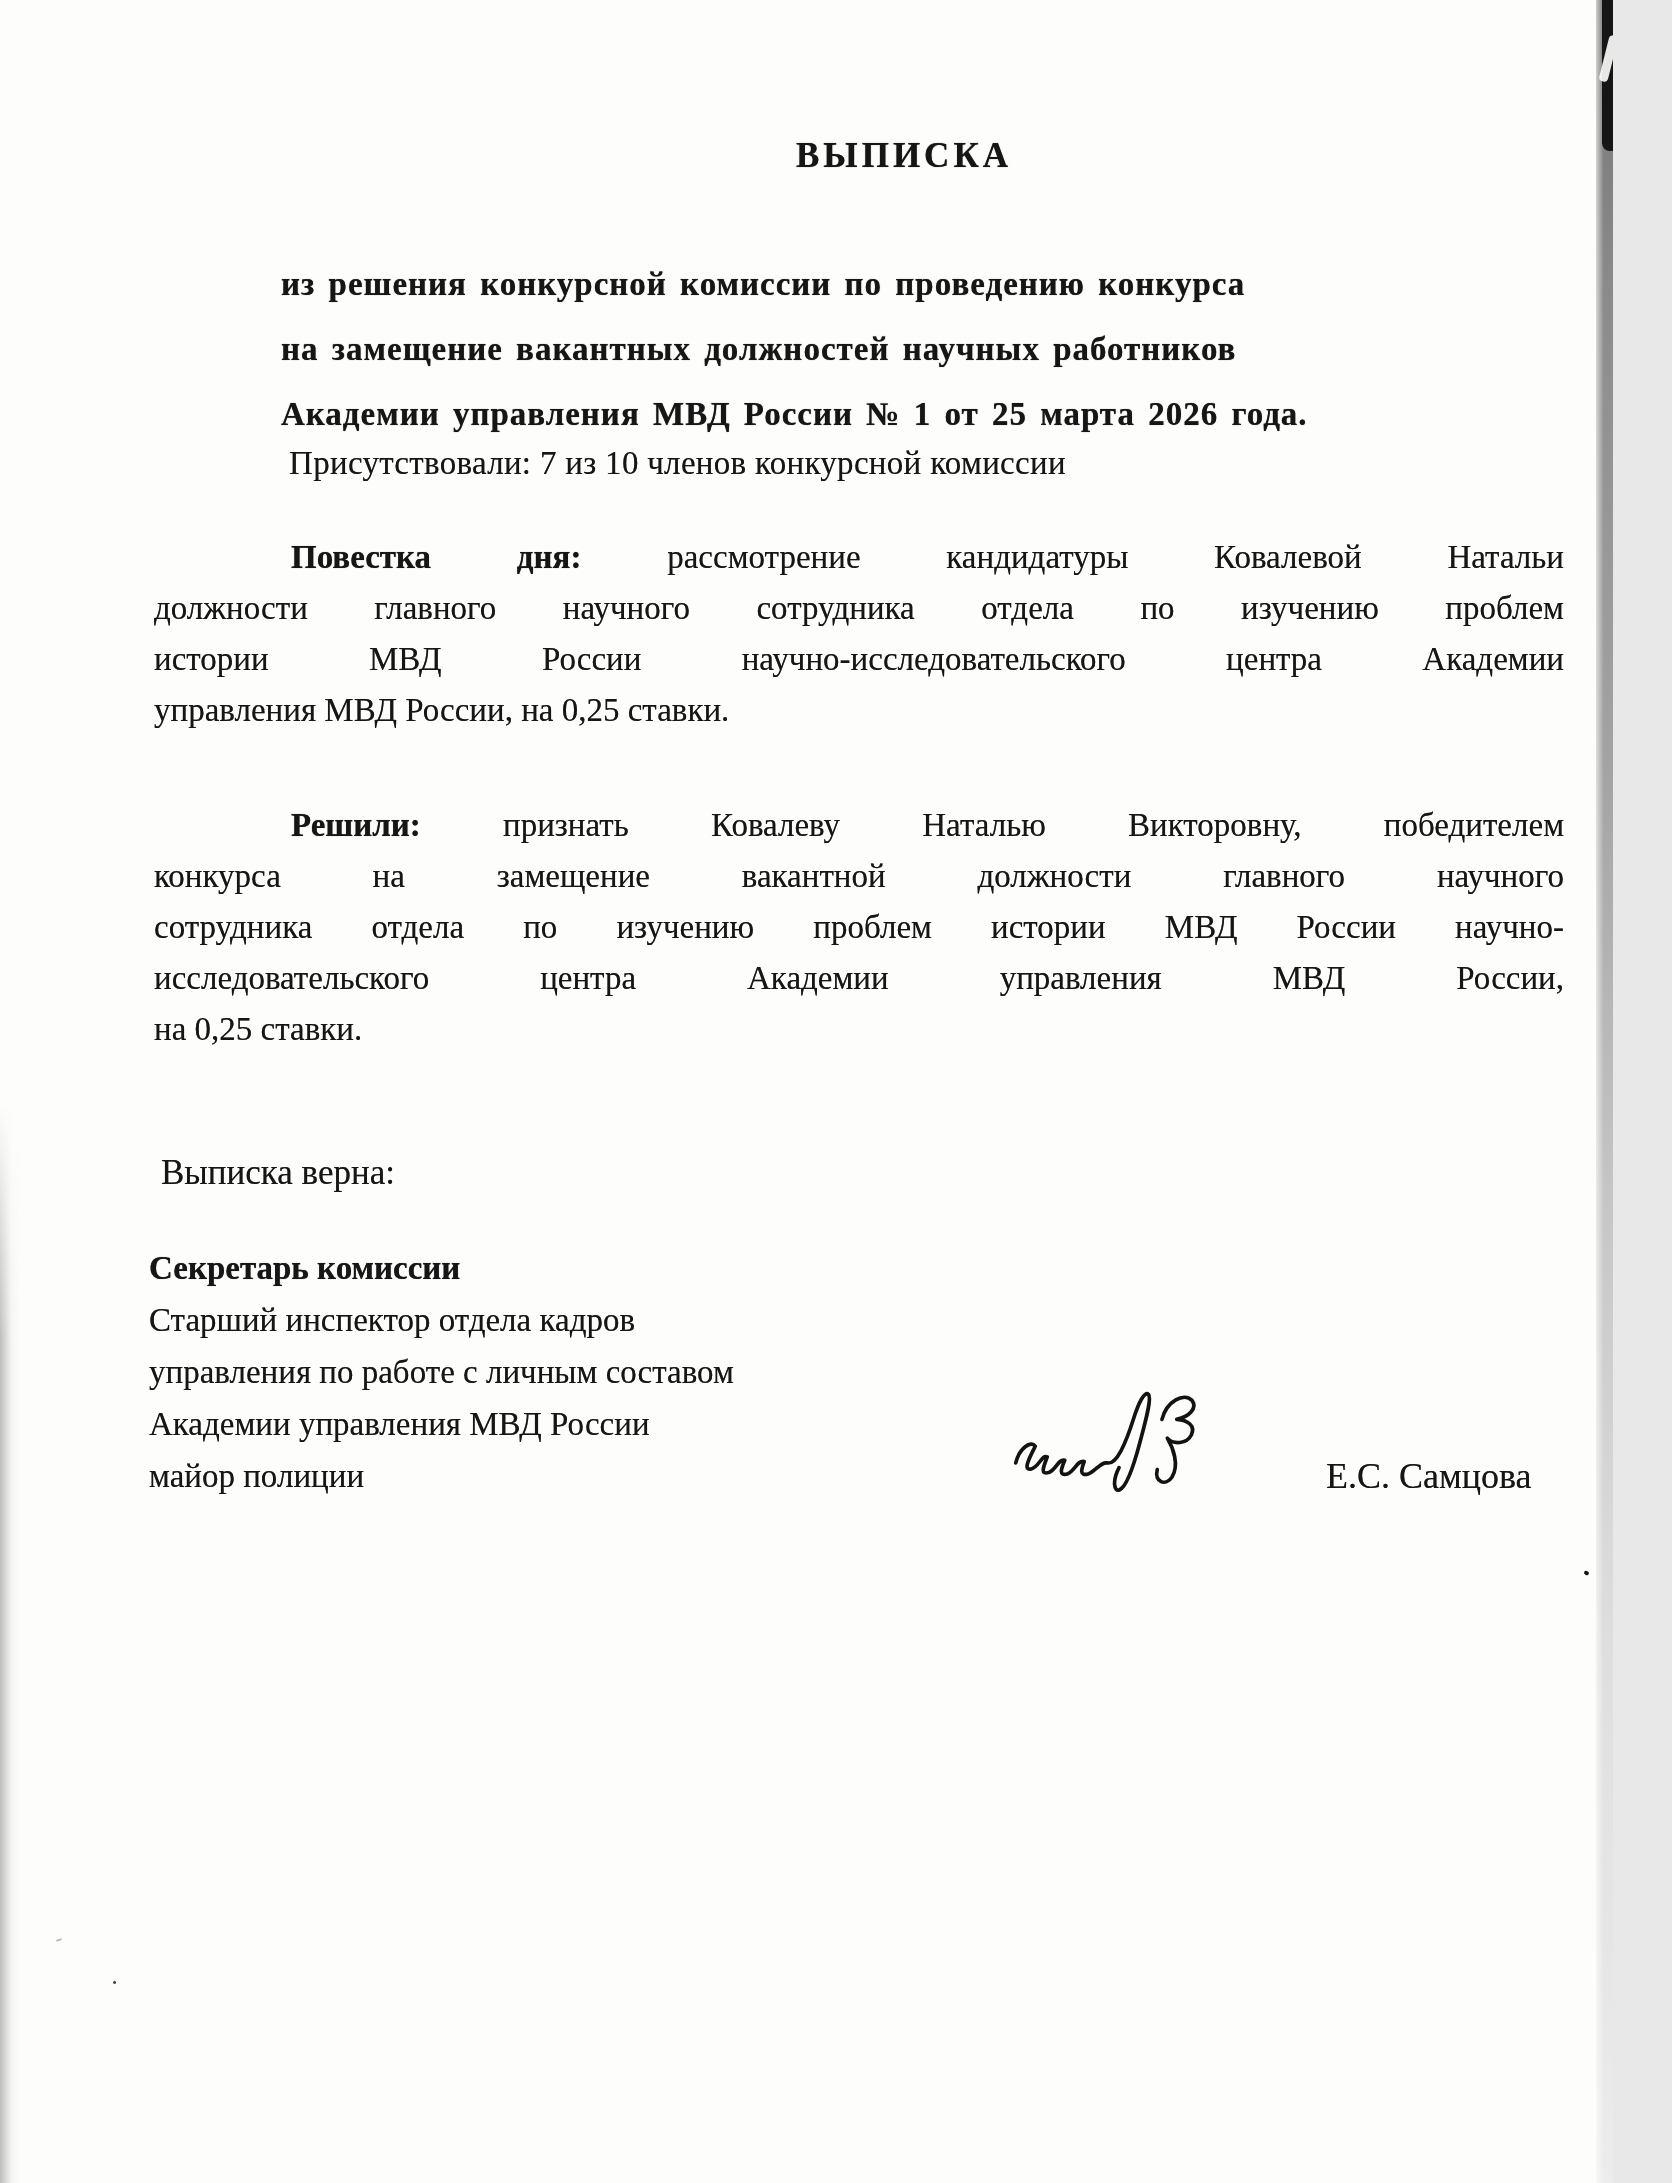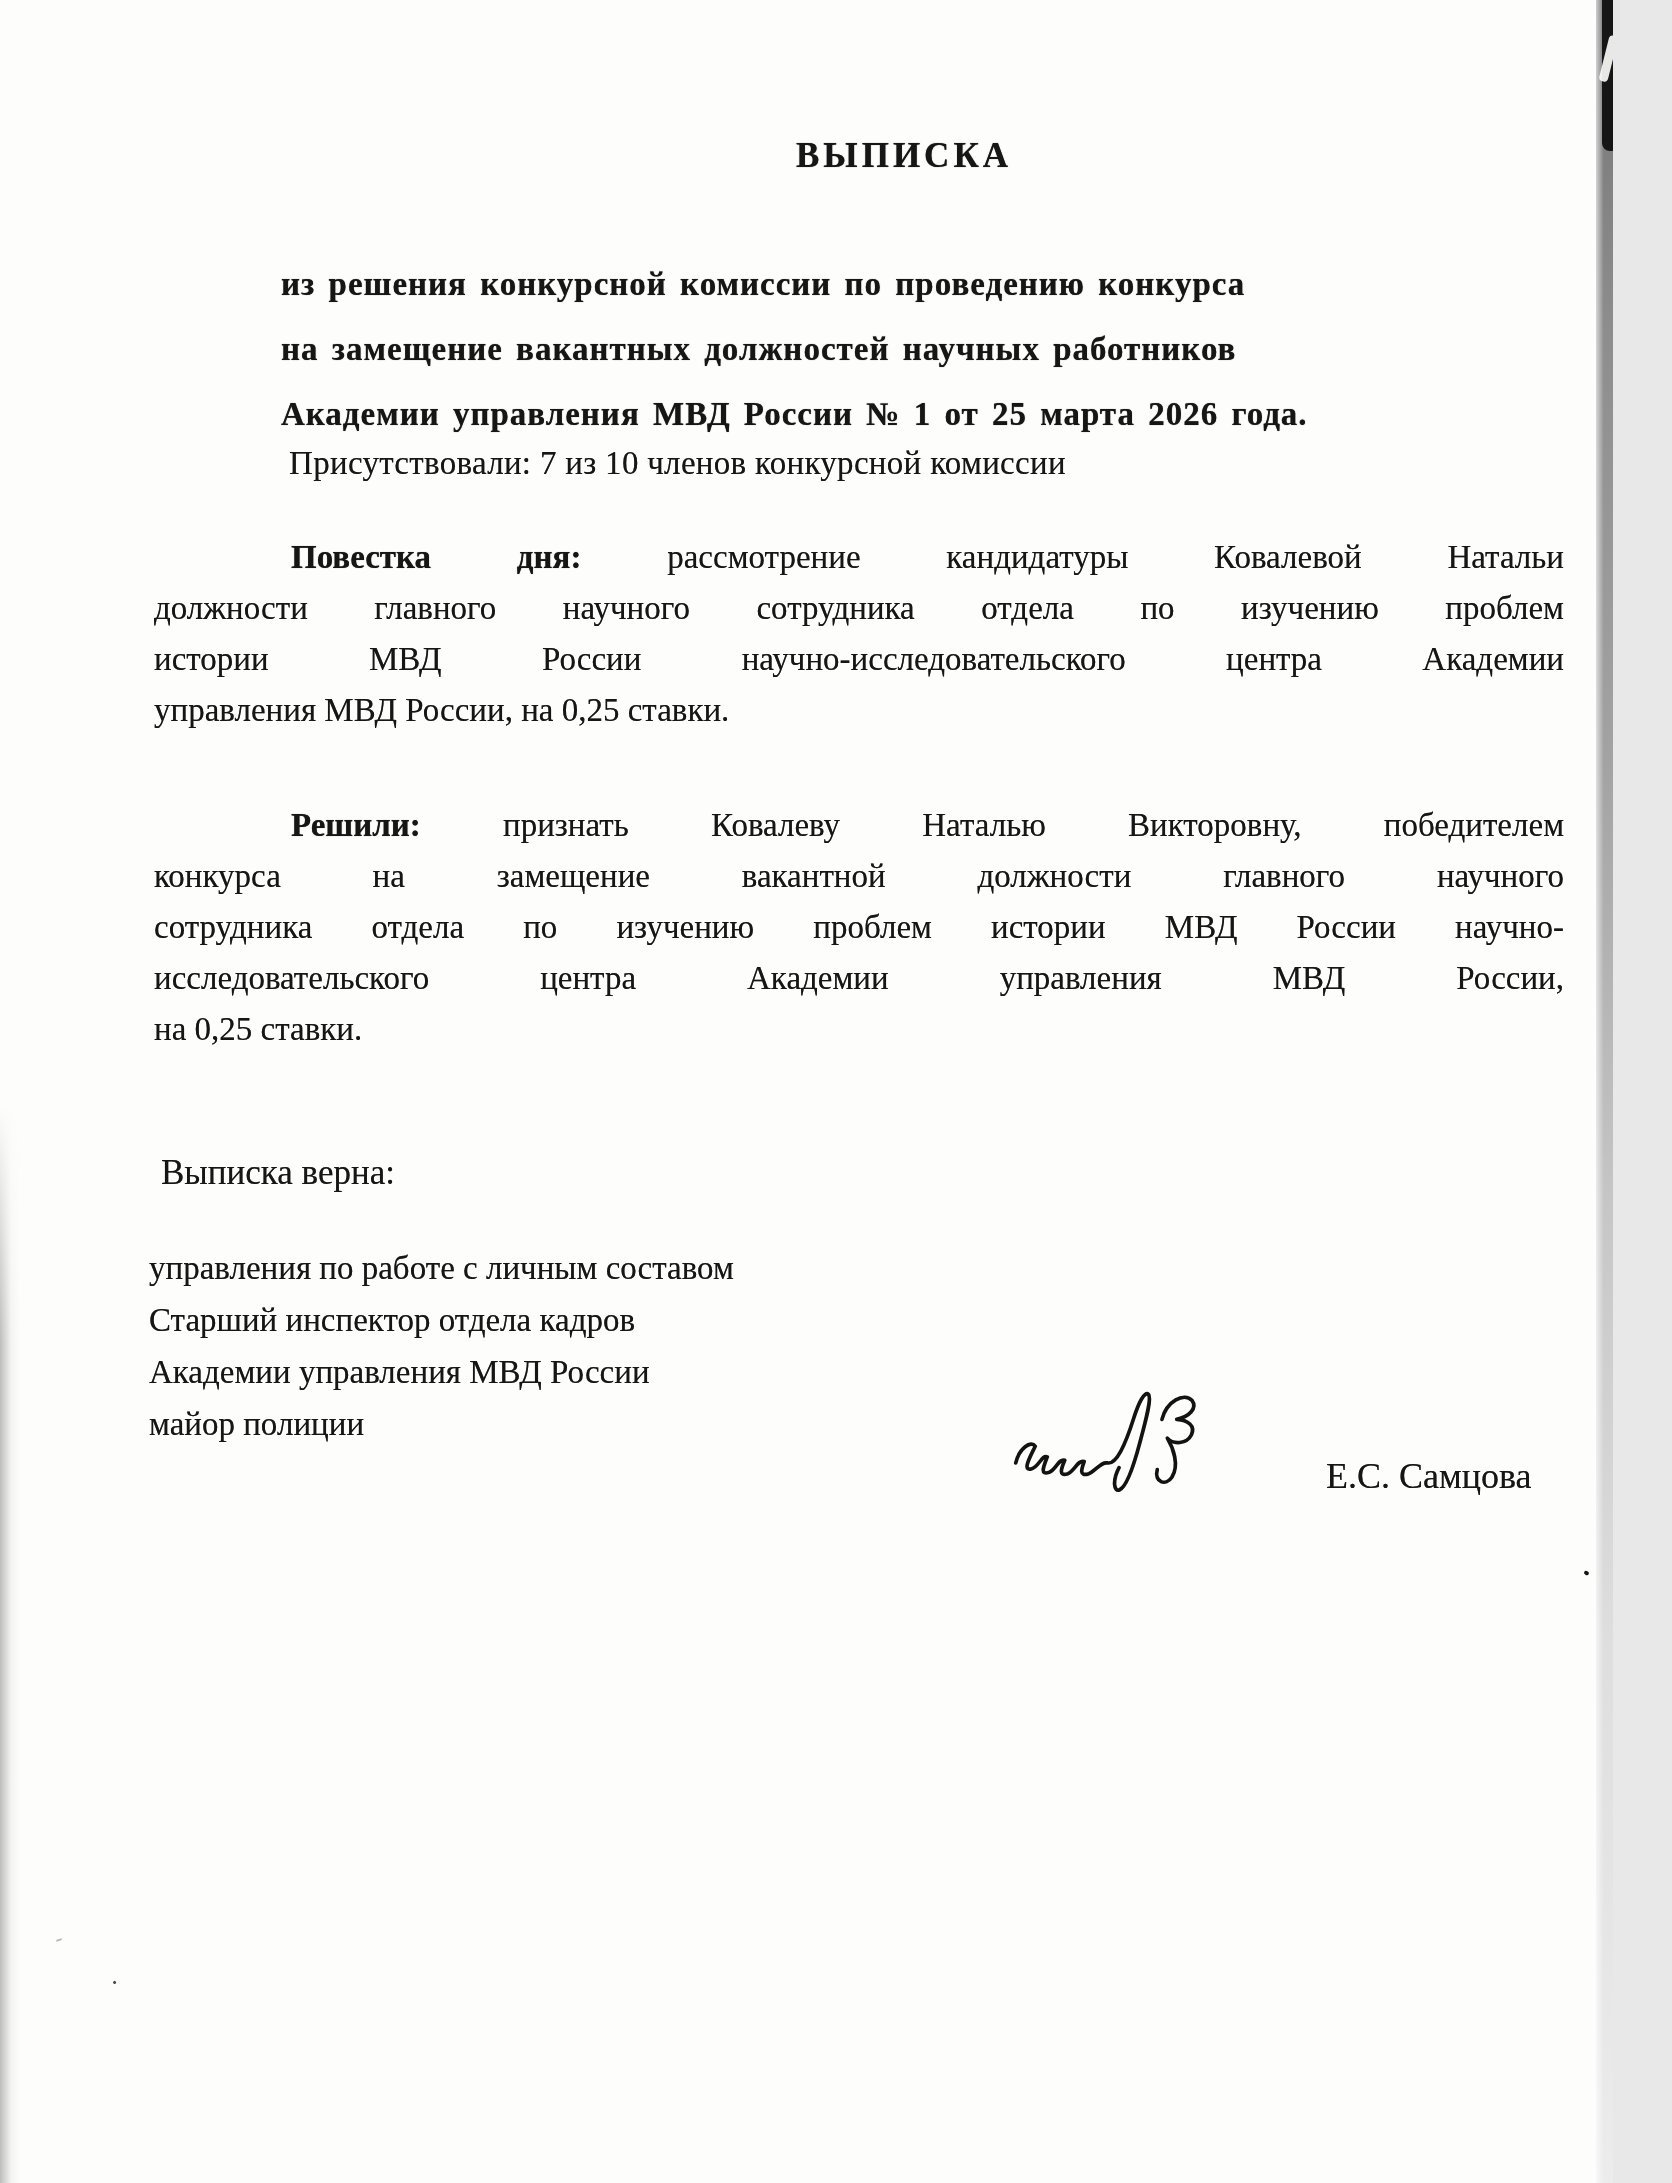--- a/index.html
+++ b/index.html
@@ -104,22 +104,23 @@
     <div class="jline first"><span class="lead">Решили:</span> <span>признать Ковалеву Наталью Викторовну, победителем</span></div>
     <div class="jline">конкурса на замещение вакантной должности главного научного</div>
     <div class="jline">сотрудника отдела по изучению проблем истории МВД России научно-</div>
     <div class="jline">исследовательского центра Академии управления МВД России,</div>
     <div class="jline final">на 0,25 ставки.</div>
   </div>
 
   <div class="abs certline">Выписка верна:</div>
 
   <div class="abs sigblock">
+    <div class="row bold">Секретарь комиссии</div>
+    <div class="row">Старший инспектор отдела кадров</div>
     <div class="row">управления по работе с личным составом</div>
-    <div class="row">Старший инспектор отдела кадров</div>
     <div class="row">Академии управления МВД России</div>
     <div class="row">майор полиции</div>
   </div>
 
   <svg class="abs signature-svg" width="228" height="131" viewBox="0 0 340 195">
     <g fill="none" stroke="#131313" stroke-linecap="round" stroke-linejoin="round">
       <path stroke-width="5.5" d="M25,122 C30,100 48,88 54,97 C47,112 34,134 48,131 C60,128 63,110 72,113 C67,126 60,141 75,136 C85,132 89,115 98,118 C93,130 88,143 103,138 C113,133 118,117 127,120 C123,131 119,143 134,138 C145,133 152,120 162,122 C175,124 188,96 201,55 C208,33 217,14 223,20 C228,26 219,58 210,92 C201,126 191,157 180,162 C171,166 169,148 179,129"></path>
       <path stroke-width="5.5" d="M243,57 C250,30 276,16 288,29 C296,40 284,53 265,57 C282,58 293,67 287,80 C280,94 260,95 251,85 C260,100 269,125 258,143 C249,157 231,151 236,132"></path>
     </g>
   </svg>

